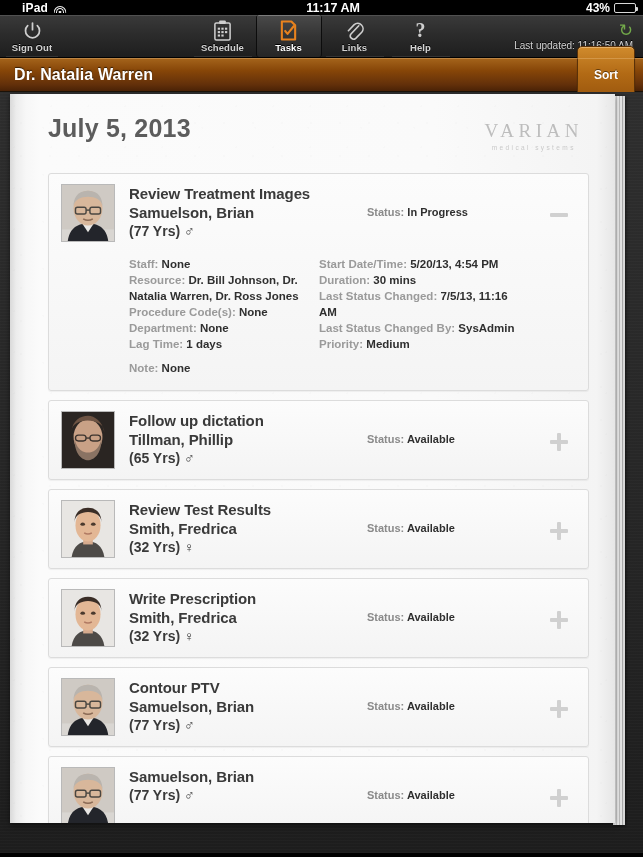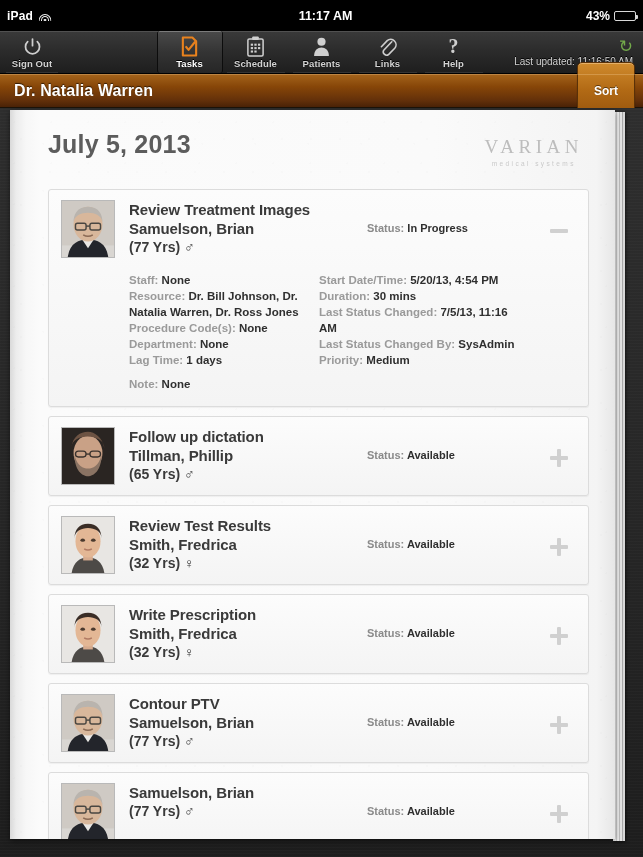--- a/index.html
+++ b/index.html
@@ -8,28 +8,29 @@
     width: 643px;
     height: 857px;
     overflow: hidden;
     font-family: "Liberation Sans", sans-serif;
     background: #000;
   }
 
   
   .status-bar {
     position: relative;
-    height: 31px;
+    height: 15px;
     background: #000;
     display: flex;
     align-items: center;
     padding: 0 7px;
     color: #fff;
     font-size: 12px;
     font-weight: bold;
+    margin-left: 15px;
   }
   .sb-left { display: flex; align-items: center; gap: 5px; }
   .sb-device { font-size: 12px; letter-spacing: 0.2px; }
   .wifi-icon { display: inline-block; width: 13px; height: 10px; position: relative; }
   .wifi-icon i {
     position: absolute; left: 50%; bottom: 0;
     border: 1.5px solid #fff; border-bottom: none;
     border-radius: 50% 50% 0 0 / 100% 100% 0 0;
     transform: translateX(-50%);
   }
@@ -333,30 +334,20 @@
       <svg width="21" height="21" viewBox="0 0 24 24" fill="none" stroke="#cfcfcf" stroke-width="2" stroke-linecap="round">
         <path d="M12 3.5 V 11"></path>
         <path d="M6.5 6.5 a 8 8 0 1 0 11 0"></path>
       </svg>
     </span>
     <span class="tb-label">Sign Out</span>
     <span class="tb-sep"></span>
   </div>
 
   <div class="tb-nav">
-
-    <div class="tb-item selected">
-      <span class="tb-icon">
-        <svg width="19" height="21" viewBox="0 0 20 22">
-          <path d="M3 1.5 H13 L17 5.5 V20.5 H3 Z" fill="none" stroke="#E8821E" stroke-width="2.2" stroke-linejoin="round"></path>
-          <path d="M6.5 11.5 L9 14.5 L15.5 6.5" fill="none" stroke="#E8821E" stroke-width="2.2" stroke-linecap="round" stroke-linejoin="round"></path>
-        </svg>
-      </span>
-      <span class="tb-label">Tasks</span>
-    </div>
 
     <div class="tb-item">
       <span class="tb-icon">
         <svg width="19" height="21" viewBox="0 0 20 22">
           <rect x="2" y="3" width="16" height="18" rx="1.5" fill="none" stroke="#cfcfcf" stroke-width="1.6"></rect>
           <rect x="6.5" y="0.6" width="7" height="3.6" rx="1" fill="#cfcfcf"></rect>
           <g fill="#cfcfcf">
             <rect x="5" y="8" width="2.4" height="2.2"></rect>
               <rect x="8.8" y="8" width="2.4" height="2.2"></rect>
               <rect x="12.6" y="8" width="2.4" height="2.2"></rect>
@@ -365,30 +356,30 @@
               <rect x="12.6" y="11.6" width="2.4" height="2.2"></rect>
             <rect x="5" y="15.2" width="2.4" height="2.2"></rect>
               <rect x="8.8" y="15.2" width="2.4" height="2.2"></rect>
           </g>
         </svg>
       </span>
       <span class="tb-label">Schedule</span>
       <span class="tb-sep"></span>
     </div>
 
-    <div class="tb-item">
+    <div class="tb-item selected">
       <span class="tb-icon">
-        <svg width="19" height="21" viewBox="0 0 20 22" fill="#cfcfcf">
-          <circle cx="10" cy="6" r="4.3"></circle>
-          <path d="M2.2 21 C2.2 14.8 6 12 10 12 C14 12 17.8 14.8 17.8 21 Z"></path>
+        <svg width="19" height="21" viewBox="0 0 20 22">
+          <path d="M3 1.5 H13 L17 5.5 V20.5 H3 Z" fill="none" stroke="#E8821E" stroke-width="2.2" stroke-linejoin="round"></path>
+          <path d="M6.5 11.5 L9 14.5 L15.5 6.5" fill="none" stroke="#E8821E" stroke-width="2.2" stroke-linecap="round" stroke-linejoin="round"></path>
         </svg>
       </span>
-      <span class="tb-label">Patients</span>
-      <span class="tb-sep"></span>
+      <span class="tb-label">Tasks</span>
     </div>
+
 
     <div class="tb-item">
       <span class="tb-icon">
         <svg width="19" height="21" viewBox="0 0 20 22">
           <path d="M14.5 6 L6.5 14.4 a3.4 3.4 0 0 0 4.8 4.8 L17.6 12.8 a5.6 5.6 0 0 0 -7.9 -7.9 L3.6 11.2" fill="none" stroke="#cfcfcf" stroke-width="1.7" stroke-linecap="round"></path>
         </svg>
       </span>
       <span class="tb-label">Links</span>
       <span class="tb-sep"></span>
     </div>

